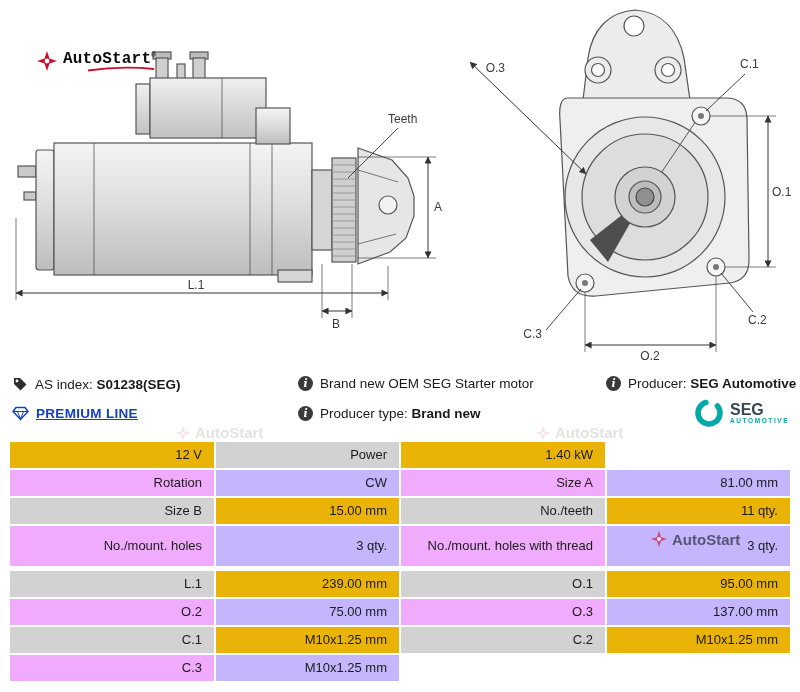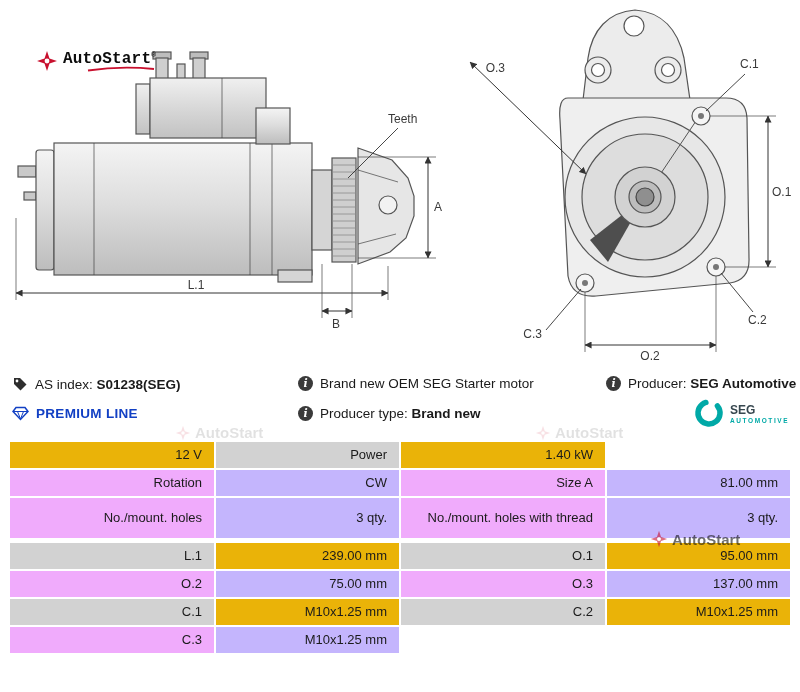--- a/index.html
+++ b/index.html
@@ -24,23 +24,23 @@
   .as-swoosh { position:absolute; left:24px; bottom:-4px; }
 
   
   .info-area { position:absolute; top:368px; left:0; width:800px; height:70px; font-size:13.5px; }
   .info-item { position:absolute; display:flex; align-items:flex-end; gap:7px; white-space:nowrap; }
   .bold { font-weight:bold; }
   .info-i { width:15px; height:15px; border-radius:50%; background:#3a3a3a; color:#fff;
     display:inline-flex; align-items:center; justify-content:center;
     font:italic bold 11px "DejaVu Serif", serif; flex:0 0 auto; }
   .info-i::after { content:"i"; }
-  .premium { color:#1240c4; font-weight:bold; letter-spacing:.3px; }
+  .premium { color:#1240c4; font-weight:bold; letter-spacing:.3px;text-decoration:underline; }
   .seg-logo { display:flex; align-items:center; gap:6px; }
-  .seg-name { font-size:12px; font-weight:bold; color:#37474f; line-height:14px; }
+  .seg-name { font-size:16px; font-weight:bold; color:#37474f; line-height:14px; }
   .seg-sub { font-size:6.5px; color:#00a9a7; letter-spacing:1.6px; font-weight:bold; }
 
   
   .spec-table { position:absolute; top:442px; left:10px; width:780px; }
   .row { display:grid; grid-template-columns:204px 183px 204px 183px; gap:2px; margin-bottom:2px; }
   .cell { display:flex; align-items:center; justify-content:flex-end;
     text-align:right; padding:4px 12px; font-size:13px; line-height:16px; min-height:26px; color:#1b1b1b; }
   .shade-a .label { background:#d2d2d2; }
   .shade-a .value { background:#eab308; }
   .shade-b .label { background:#f0abfc; }
@@ -265,20 +265,26 @@
       <div class="cell value">12 V</div>
       <div class="cell label">Power</div>
       <div class="cell value">1.40 kW</div>
     </div>
     <div class="row shade-b">
       <div class="cell label">Rotation</div>
       <div class="cell value">CW</div>
       <div class="cell label">Size A</div>
       <div class="cell value">81.00 mm</div>
     </div>
+    <div class="row shade-a">
+      <div class="cell label">Size B</div>
+      <div class="cell value">15.00 mm</div>
+      <div class="cell label">No./teeth</div>
+      <div class="cell value">11 qty.</div>
+    </div>
     <div class="row shade-b row-tall">
       <div class="cell label">No./mount. holes</div>
       <div class="cell value">3 qty.</div>
       <div class="cell label">No./mount. holes with thread</div>
       <div class="cell value">3 qty.</div>
     </div>
     <div class="row-gap"></div>
     <div class="row shade-a">
       <div class="cell label">L.1</div>
       <div class="cell value">239.00 mm</div>

